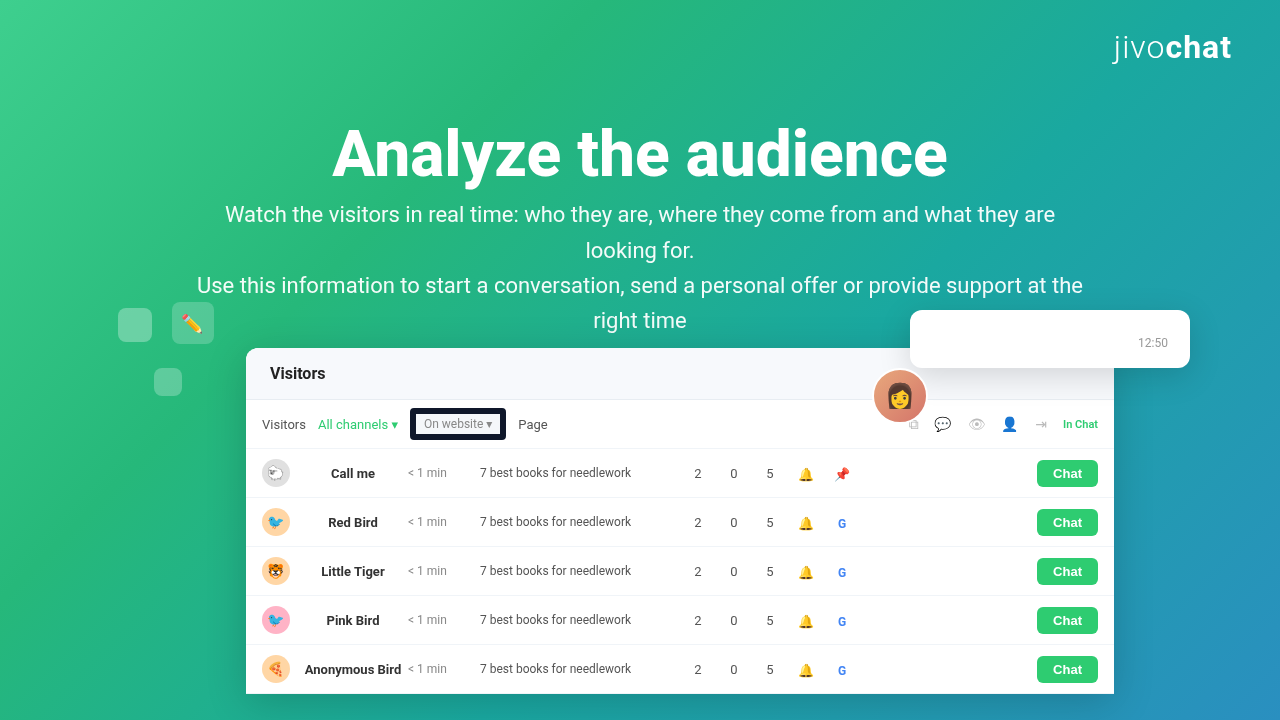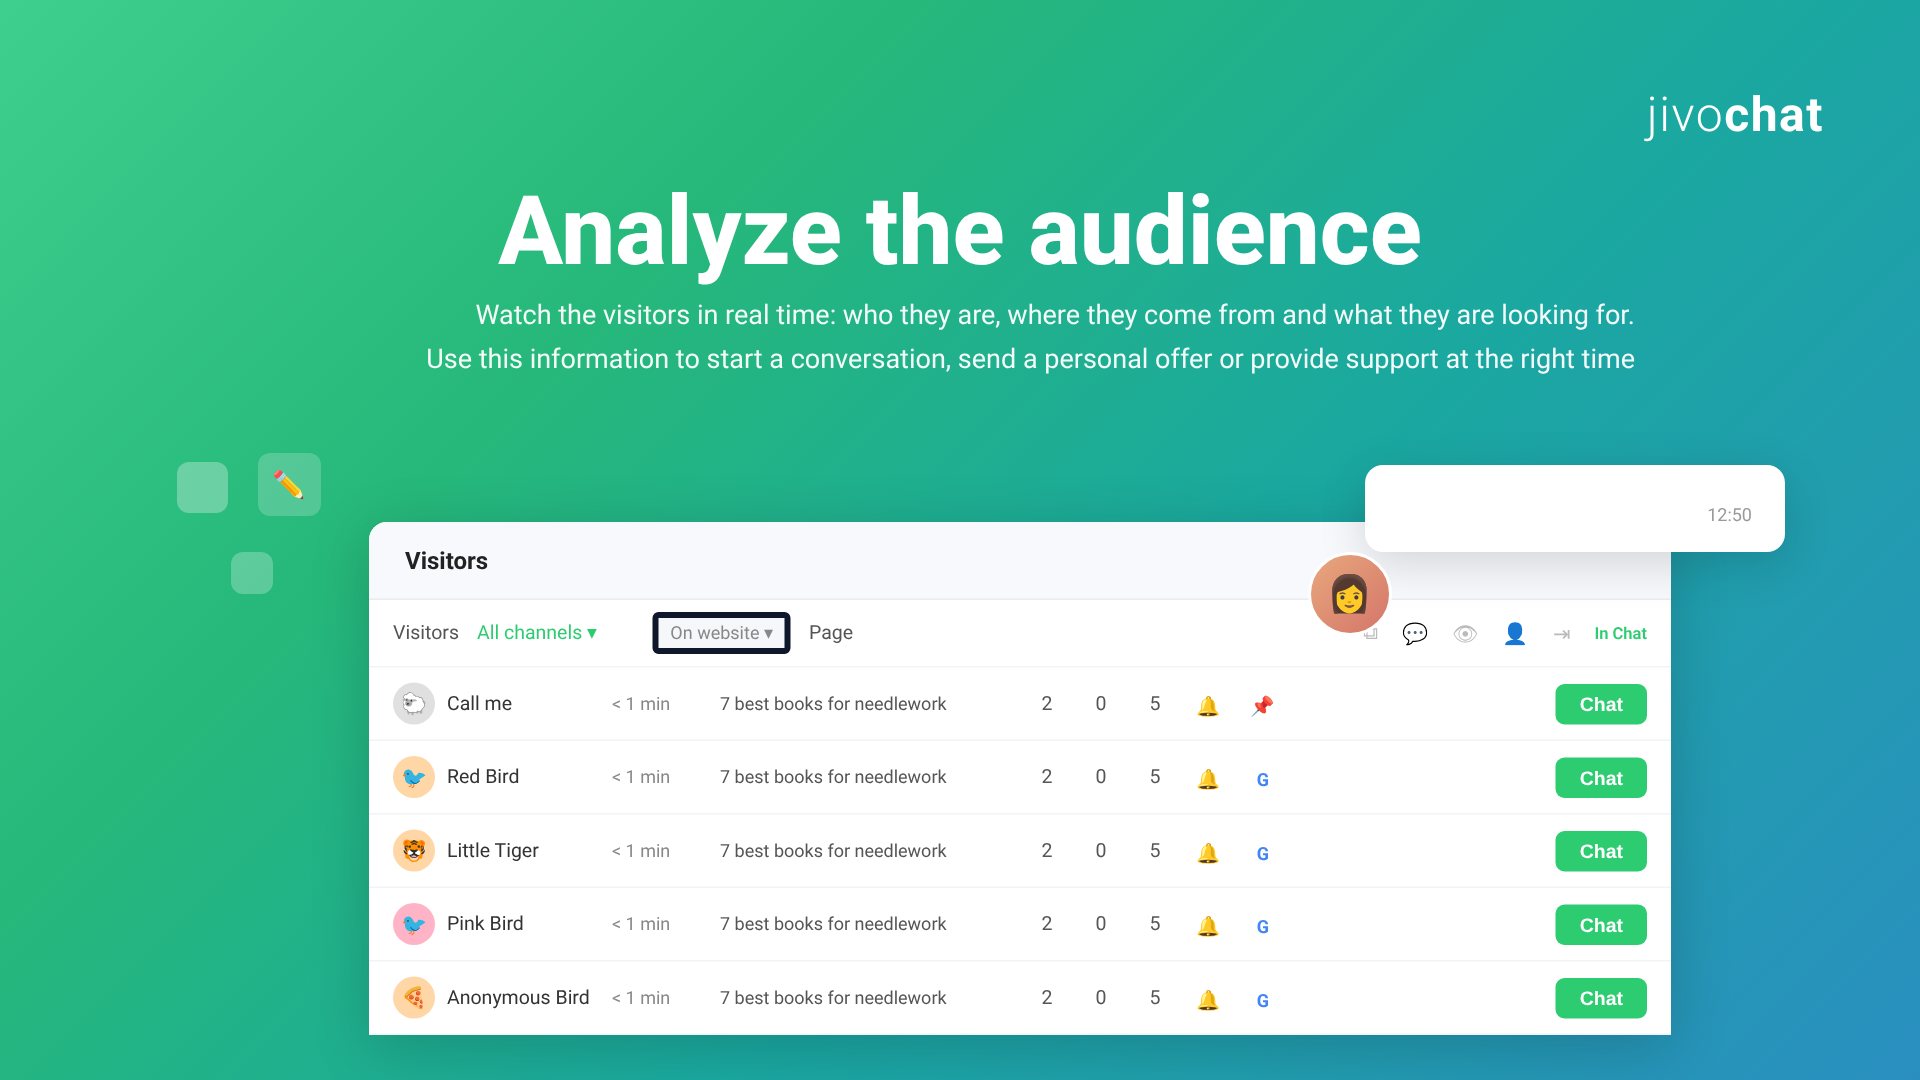--- a/index.html
+++ b/index.html
@@ -9,49 +9,47 @@
       overflow: hidden;
       font-family: -apple-system, BlinkMacSystemFont, 'Segoe UI', Roboto, sans-serif;
       background: linear-gradient(135deg, #3ecf8e 0%, #26b87a 30%, #1aa8a0 60%, #2a8fc0 100%);
       position: relative;
     }
 
     
     .logo {
       position: absolute;
       top: 28px;
-      right: 64px;
+      right: 48px;
       color: white;
       font-size: 32px;
       font-weight: 400;
       letter-spacing: 1px;
-      margin-top: 29px;
     }
     .logo span.jivo { font-weight: 300; }
     .logo span.chat { font-weight: 700; }
 
     
     .hero {
       text-align: center;
       padding-top: 120px;
     }
     .hero-title {
       color: white;
       font-size: 64px;
       font-weight: 800;
       line-height: 1.1;
       margin-bottom: 7px;
     }
     .hero-subtitle {
       color: rgba(255,255,255,0.95);
-      font-size: 18px;
+      font-size: 22px;
       line-height: 1.6;
       max-width: 900px;
       margin: 0 auto;
-      text-align: right;
     }
 
     
     .deco-icon {
       position: absolute;
       border-radius: 8px;
     }
     .deco-icon-1 {
       top: 308px;
       left: 118px;
@@ -142,21 +140,21 @@
     }
     .table-row {
       display: flex;
       align-items: center;
       padding: 10px 16px;
       border-bottom: 1px solid #f0f4f8;
     }
 
     
     .col-avatar { width: 36px; flex-shrink: 0; }
-    .col-name { width: 110px; flex-shrink: 0; font-size: 13px; font-weight: 400; color: #333; }
+    .col-name { width: 110px; flex-shrink: 0; font-size: 13px; font-weight: 700; color: #333; text-align: center; }
     .col-time { width: 72px; flex-shrink: 0; font-size: 12px; color: #888; }
     .col-page { width: 200px; flex-shrink: 0; font-size: 12px; color: #555; overflow: hidden; white-space: nowrap; text-overflow: ellipsis; }
     .col-num { width: 36px; flex-shrink: 0; text-align: center; font-size: 13px; color: #555; }
     .col-icon { width: 36px; flex-shrink: 0; text-align: center; }
     .col-action { width: 80px; flex-shrink: 0; text-align: right; margin-left: auto; }
 
     
     .v-avatar {
       width: 28px;
       height: 28px;
@@ -197,24 +195,23 @@
     }
     .filter-badge {
       color: #2ecc71;
       font-weight: 400;
       font-size: 13px;
     }
     .filter-dropdown {
       font-size: 12px;
       color: #888;
       background: #f5f7fa;
-      border: 4px solid #0f172a;
+      border: 6px solid #0f172a;
       border-radius: 4px;
       padding: 3px 8px;
-      margin-left: 25px;
     }
 
     .in-chat-badge {
       font-size: 11px;
       color: #2ecc71;
       font-weight: 600;
       margin-left: auto;
       margin-right: 80px;
     }
 

